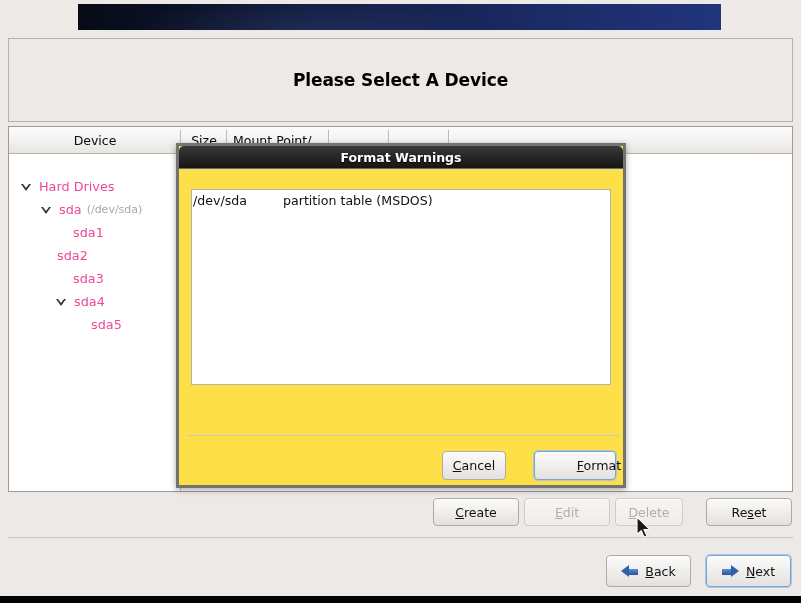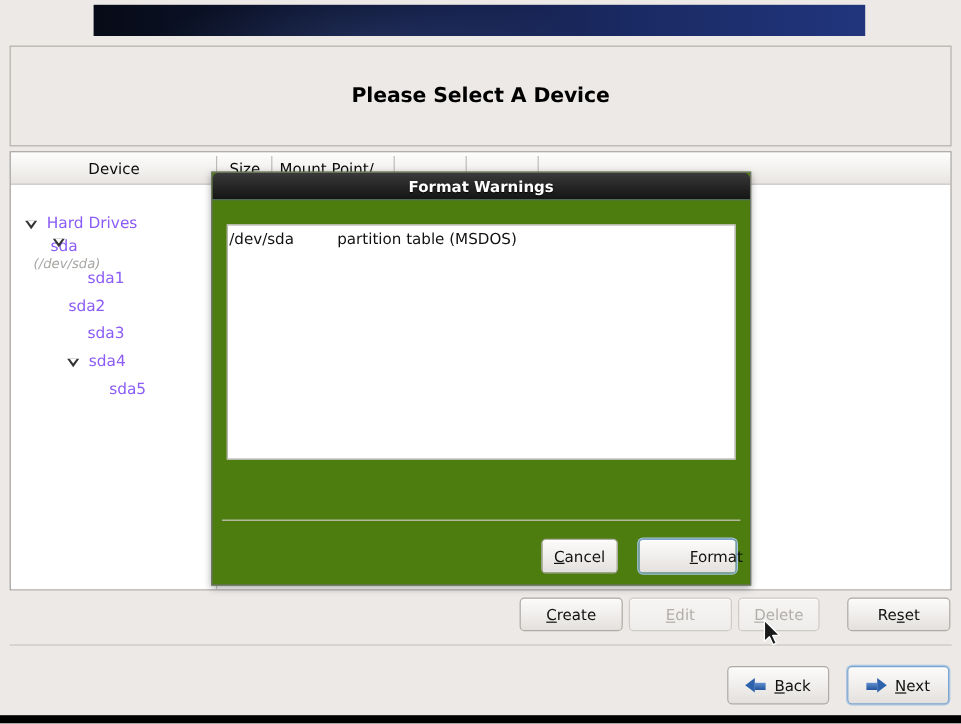--- a/index.html
+++ b/index.html
@@ -112,22 +112,22 @@
     border-top: 7px solid #333;
   }
   .twisty-hollow::after {
     content: "";
     position: absolute; left: 2px; top: 0px;
     width: 0; height: 0;
     border-left: 3.5px solid transparent;
     border-right: 3.5px solid transparent;
     border-top: 4.5px solid #fff;
   }
-  .node-label { color: #8b5cf6; }
-  .node-sub { color: #a9a6a3; font-size: 11px; margin-left: 5px; font-style: italic; }
+  .node-label { color: #ec4899; }
+  .node-sub { color: #a9a6a3; font-size: 11px; margin-left: 5px; }
 
   
   .btn {
     position: absolute;
     height: 28px;
     border: 1px solid #aeaaa6;
     border-radius: 4px;
     background: linear-gradient(180deg, #fbfbfa 0%, #f1efed 48%, #e3e0dd 100%);
     display: flex; align-items: center; justify-content: center;
     font-size: 12.5px;
@@ -164,22 +164,22 @@
     left: 0; top: 596px;
     width: 801px; height: 7px;
     background: #000;
   }
 
   
   .dialog {
     position: absolute;
     left: 176px; top: 143px;
     width: 450px; height: 345px;
-    border: 1px solid #737373;
-    background: #4d7c0f;
+    border: 3px solid #737373;
+    background: #fde047;
     box-shadow: 0 2px 6px rgba(0,0,0,0.35);
   }
   .dlg-title {
     height: 23px;
     background: linear-gradient(180deg, #3a3a3a 0%, #2a2a2a 40%, #151515 100%);
     border-top-left-radius: 5px;
     border-top-right-radius: 5px;
     border-bottom: 1px solid #5b6a86;
     display: flex; align-items: center; justify-content: center;
     color: #fff;
@@ -269,21 +269,21 @@
     </div>
 
     <div class="tree-wrap">
       <div class="tree-col-div"></div>
 
       <div class="tree-row" style="top:21px;left:12px;">
         <span class="twisty-hollow"></span>
         <span class="node-label">Hard Drives</span>
       </div>
 
-      <div class="tree-row" style="top:44px;left:14px;flex-direction:column;">
+      <div class="tree-row" style="top:44px;left:32px;">
         <span class="twisty-hollow"></span>
         <span class="node-label">sda</span>
         <span class="node-sub">(/dev/sda)</span>
       </div>
 
       <div class="tree-row" style="top:67px;left:64px;">
         <span class="node-label">sda1</span>
       </div>
 
       <div class="tree-row" style="top:90px;left:48px;">
@@ -344,21 +344,21 @@
       <div class="dlg-list">
         <div class="dlg-list-row">
           <span class="dlg-list-dev">/dev/sda</span>
           <span>partition table (MSDOS)</span>
         </div>
       </div>
     </div>
 
     <div class="dlg-sep"></div>
 
-    <div class="dlg-btn" style="left:263px;top:305px;width:64px;margin-left:11px;">
+    <div class="dlg-btn" style="left:263px;top:305px;width:64px;">
       <span><span class="mn">C</span><span>ancel</span></span>
     </div>
     <div class="dlg-btn focus" style="left:355px;top:305px;width:82px;padding-left:48px;">
       <span><span class="mn">F</span><span>ormat</span></span>
     </div>
   </div>
 
   <div class="cursor">
     <svg width="16" height="24" viewBox="0 0 16 24">
       <path d="M1 1 L1 18.5 L5.2 14.6 L8.2 21.2 L10.9 20 L7.9 13.6 L13.4 13.2 Z" fill="#1a1a1a" stroke="#ffffff" stroke-width="1.1" stroke-linejoin="round"></path>

